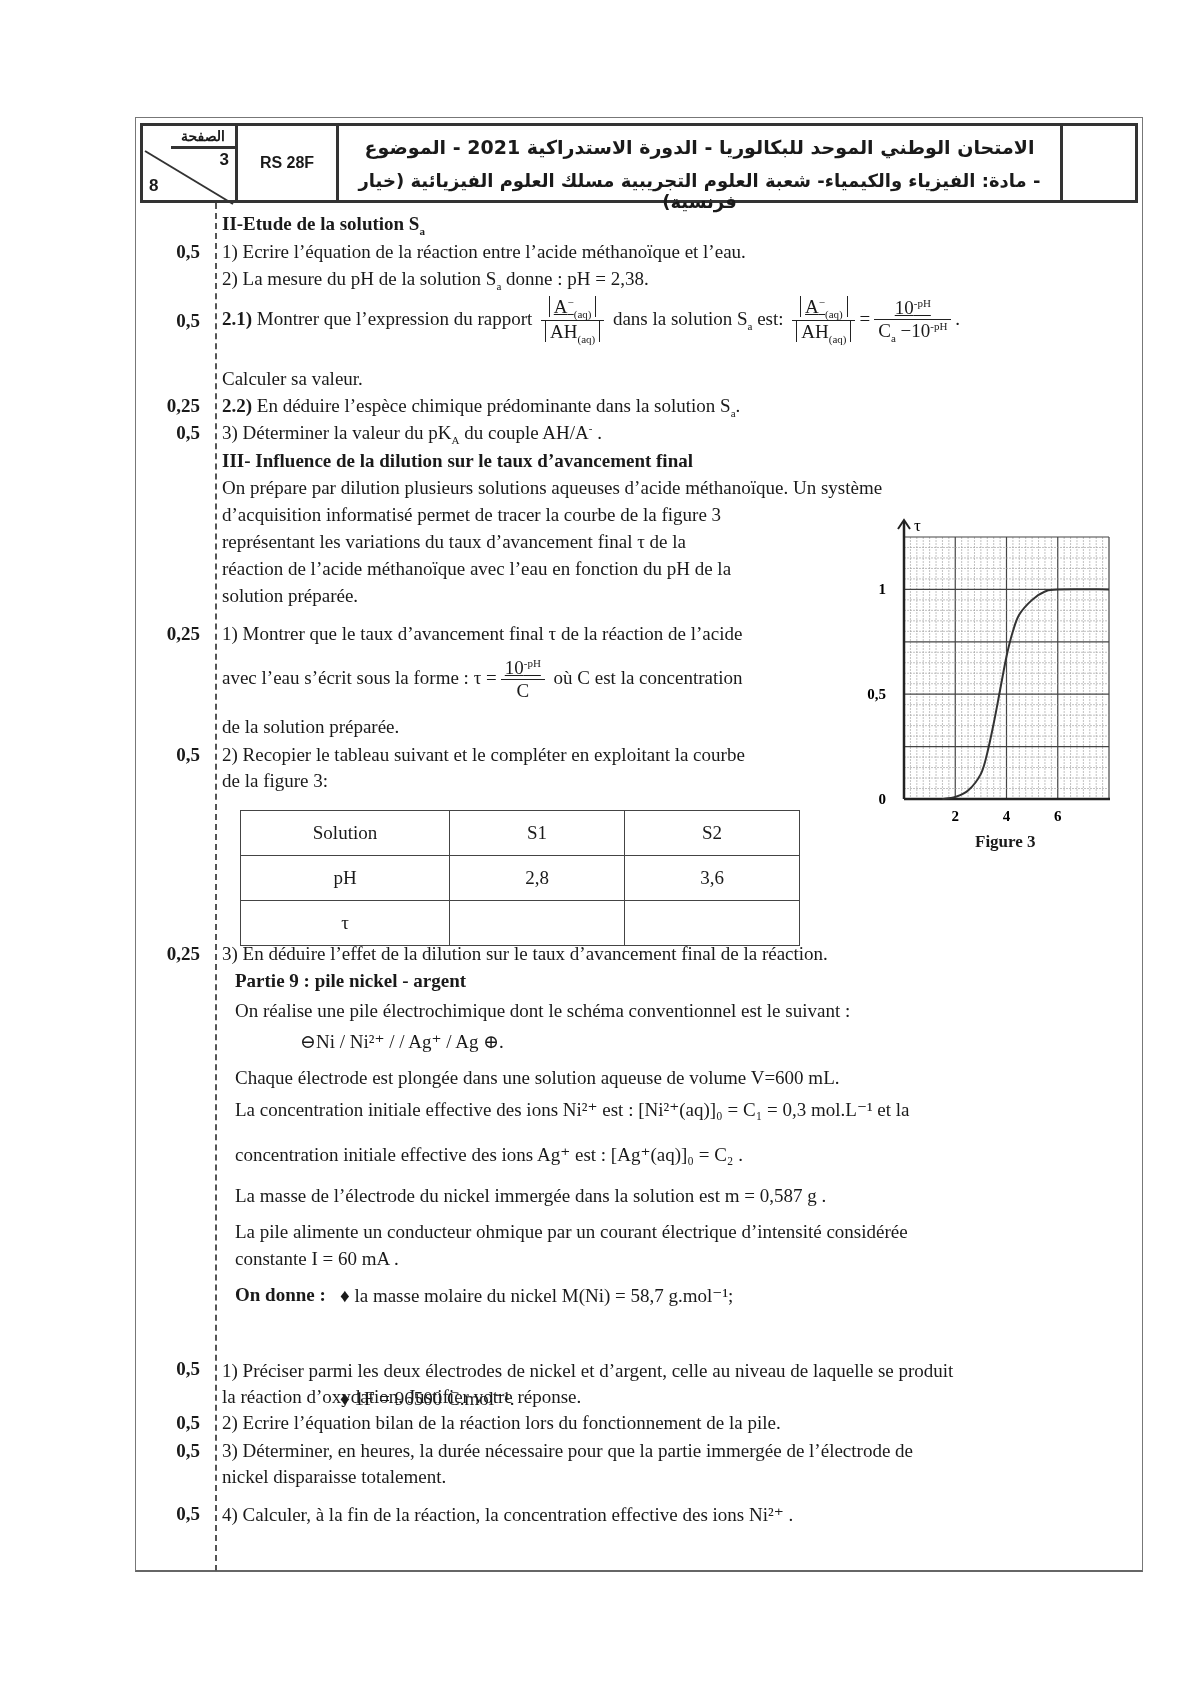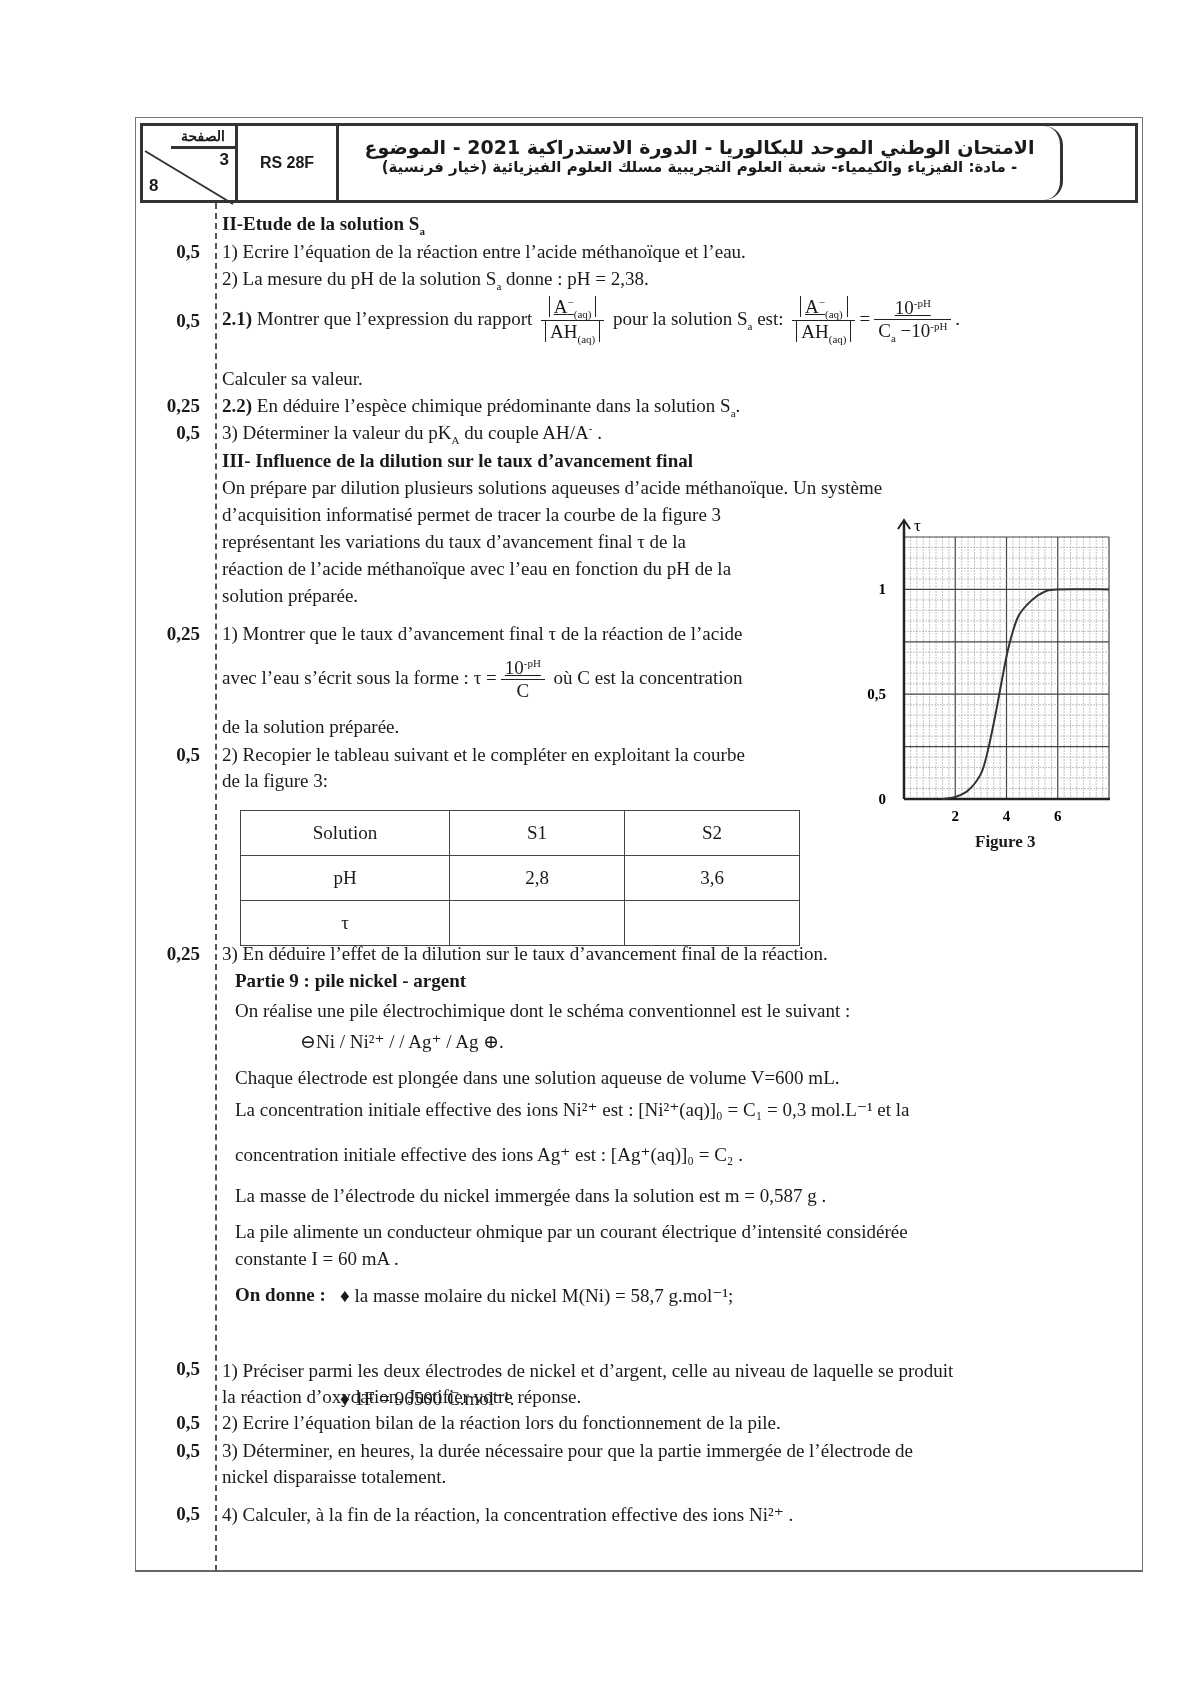--- a/index.html
+++ b/index.html
@@ -8,23 +8,23 @@
   .frame { position:absolute; left:135px; top:117px; width:1008px; height:1455px;
            border:1px solid #777; border-bottom:2px solid #666; box-sizing:border-box; }
   .header { position:absolute; left:140px; top:123px; width:998px; height:80px;
             border:3px solid #333; box-sizing:border-box; display:flex; }
   .h-page { width:92px; border-right:3px solid #333; position:relative; font-family:"Liberation Sans", sans-serif; font-weight:bold; }
   .h-page .lbl { height:20px; border-bottom:3px solid #333; text-align:center; font-size:14px; line-height:20px;margin-left:28px; }
   .h-page .cur { position:absolute; right:6px; top:24px; font-size:17px; }
   .h-page .tot { position:absolute; left:6px; bottom:4px; font-size:17px; }
   .h-page svg { position:absolute; left:0; top:23px; }
   .h-code { width:98px; border-right:3px solid #333; font-family:"Liberation Sans", sans-serif; font-weight:bold; font-size:16px; display:flex; align-items:center; justify-content:center; }
-  .h-title { flex:1; border-right:3px solid #333; direction:rtl; text-align:center; font-family:"DejaVu Sans", sans-serif; font-weight:bold; padding-top:10px;border-radius:19px; }
+  .h-title { flex:1; border-right:3px solid #333; direction:rtl; text-align:center; font-family:"DejaVu Sans", sans-serif; font-weight:bold; padding-top:10px; }
   .h-title .l1 { font-size:19px; }
-  .h-title .l2 { font-size:15px; margin-top:0; }
+  .h-title .l2 { font-size:18px; margin-top:12px; }
   .h-blank { width:72px; }
   .dash { position:absolute; left:215px; top:203px; height:1368px; border-left:2px dashed #555; }
   .line { position:absolute; left:222px; font-size:19px; white-space:nowrap; }
   .score { position:absolute; font-weight:bold; font-size:19px; text-align:right; width:50px; left:150px; }
   .b { font-weight:bold; }
   sub, sup { font-size:11px; }
   .frac { display:inline-block; vertical-align:middle; text-align:center; margin:0 4px; }
   .frac .num { display:block; border-bottom:1px solid #222; padding:0 4px;text-decoration:underline; }
   .frac .den { display:block; padding:0 4px; }
   .brk { border-left:1px solid #222; border-right:1px solid #222; padding:0 4px; }
@@ -58,21 +58,21 @@
 <div class="dash"></div>
 
 <div class="line b" style="top:213px"><span>II-Etude de la solution S</span><sub>a</sub></div>
 <div class="score" style="top:241px">0,5</div>
 <div class="line" style="top:241px">1) Ecrire l’équation de la réaction entre l’acide méthanoïque et l’eau.</div>
 <div class="line" style="top:268px"><span>2) La mesure du pH de la solution S</span><sub>a</sub><span> donne : pH = 2,38.</span></div>
 <div class="score" style="top:310px">0,5</div>
 <div class="line" style="top:296px">
   <span class="b">2.1)</span><span> Montrer que l’expression du rapport</span>
   <span class="frac"><span class="num"><span class="brk"><span>A</span><sup>−</sup><sub>(aq)</sub></span></span><span class="den"><span class="brk"><span>AH</span><sub>(aq)</sub></span></span></span>
-  <span>pour la solution S</span><sub>a</sub><span> est:</span>
+  <span>dans la solution S</span><sub>a</sub><span> est:</span>
   <span class="frac"><span class="num"><span class="brk"><span>A</span><sup>−</sup><sub>(aq)</sub></span></span><span class="den"><span class="brk"><span>AH</span><sub>(aq)</sub></span></span></span>=<span class="frac"><span class="num"><span>10</span><sup>-pH</sup></span><span class="den"><span>C</span><sub>a</sub><span> −10</span><sup>-pH</sup></span></span>.
 </div>
 <div class="line" style="top:368px">Calculer sa valeur.</div>
 <div class="score" style="top:395px">0,25</div>
 <div class="line" style="top:395px"><span class="b">2.2)</span><span> En déduire l’espèce chimique prédominante dans la solution S</span><sub>a</sub>.</div>
 <div class="score" style="top:422px">0,5</div>
 <div class="line" style="top:422px"><span>3) Déterminer la valeur du pK</span><sub>A</sub><span> du couple AH/A</span><sup>-</sup> .</div>
 
 <div class="line b" style="top:450px">III- Influence de la dilution sur le taux d’avancement final</div>
 <div class="line" style="top:477px">On prépare par dilution plusieurs solutions aqueuses d’acide méthanoïque. Un système</div>

